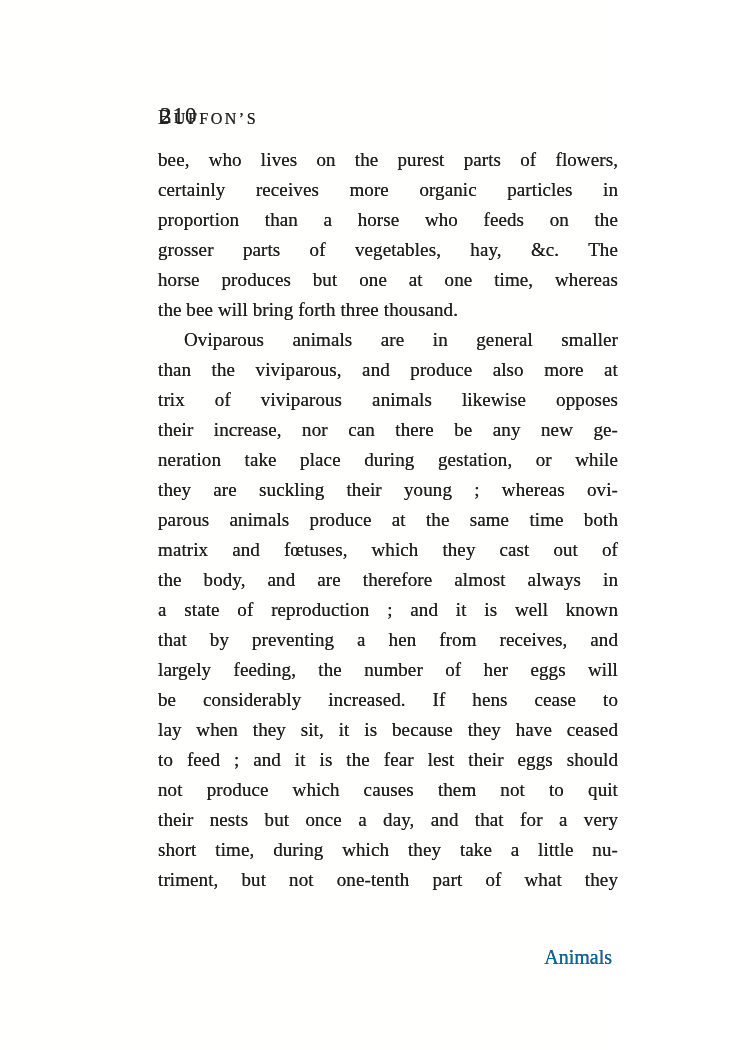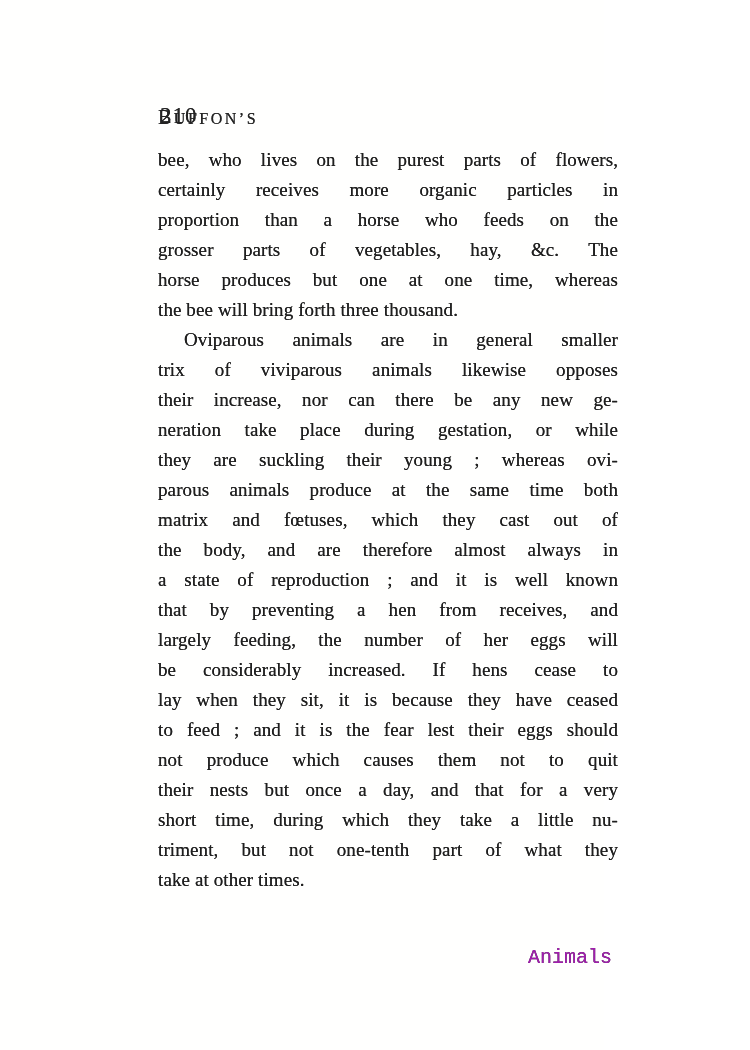--- a/index.html
+++ b/index.html
@@ -82,23 +82,22 @@
   .line.indent {
     text-indent: 26px;
   }
   .catchword {
     position: absolute;
     top: 946px;
     left: 158px;
     width: 454px;
     text-align: right;
     font-size: 20px;
-    color: #a21caf;
+    color: #0369a1;
     text-shadow: 0 0 0.55px rgba(25,25,25,0.9);
-    font-family: Liberation Mono, monospace;
   }
 </style>
 </head>
 <body>
 
 <div class="page">
 
   <div class="page-header">
     <span class="page-number">210</span>
     <span class="running-title"><span class="initial">B</span><span class="rest">UFFON’S</span></span>
@@ -110,37 +109,37 @@
       <div class="line">bee, who lives on the purest parts of flowers,</div>
       <div class="line">certainly receives more organic particles in</div>
       <div class="line">proportion than a horse who feeds on the</div>
       <div class="line">grosser parts of vegetables, hay, &amp;c.  The</div>
       <div class="line">horse produces but one at one time, whereas</div>
       <div class="line last">the bee will bring forth three thousand.</div>
     </div>
 
     <div class="para">
       <div class="line indent">Oviparous animals are in general smaller</div>
+      <div class="line">than the viviparous, and produce also more at</div>
       <div class="line">trix of viviparous animals likewise opposes</div>
       <div class="line">their increase, nor can there be any new ge-</div>
       <div class="line">neration take place during gestation, or while</div>
       <div class="line">they are suckling their young ; whereas ovi-</div>
       <div class="line">parous animals produce at the same time both</div>
       <div class="line">matrix and fœtuses, which they cast out of</div>
       <div class="line">the body, and are therefore almost always in</div>
       <div class="line">a state of reproduction ; and it is well known</div>
       <div class="line">that by preventing a hen from receives, and</div>
       <div class="line">largely feeding, the number of her eggs will</div>
       <div class="line">be considerably increased.  If hens cease to</div>
       <div class="line">lay when they sit, it is because they have ceased</div>
       <div class="line">to feed ; and it is the fear lest their eggs should</div>
       <div class="line">not produce which causes them not to quit</div>
       <div class="line">their nests but once a day, and that for a very</div>
       <div class="line">short time, during which they take a little nu-</div>
       <div class="line">triment, but not one-tenth part of what they</div>
-      <div class="line last">take at other times.</div>
     </div>
 
   </div>
 
   <div class="catchword">Animals</div>
 
 </div>
 
 </body></html>

